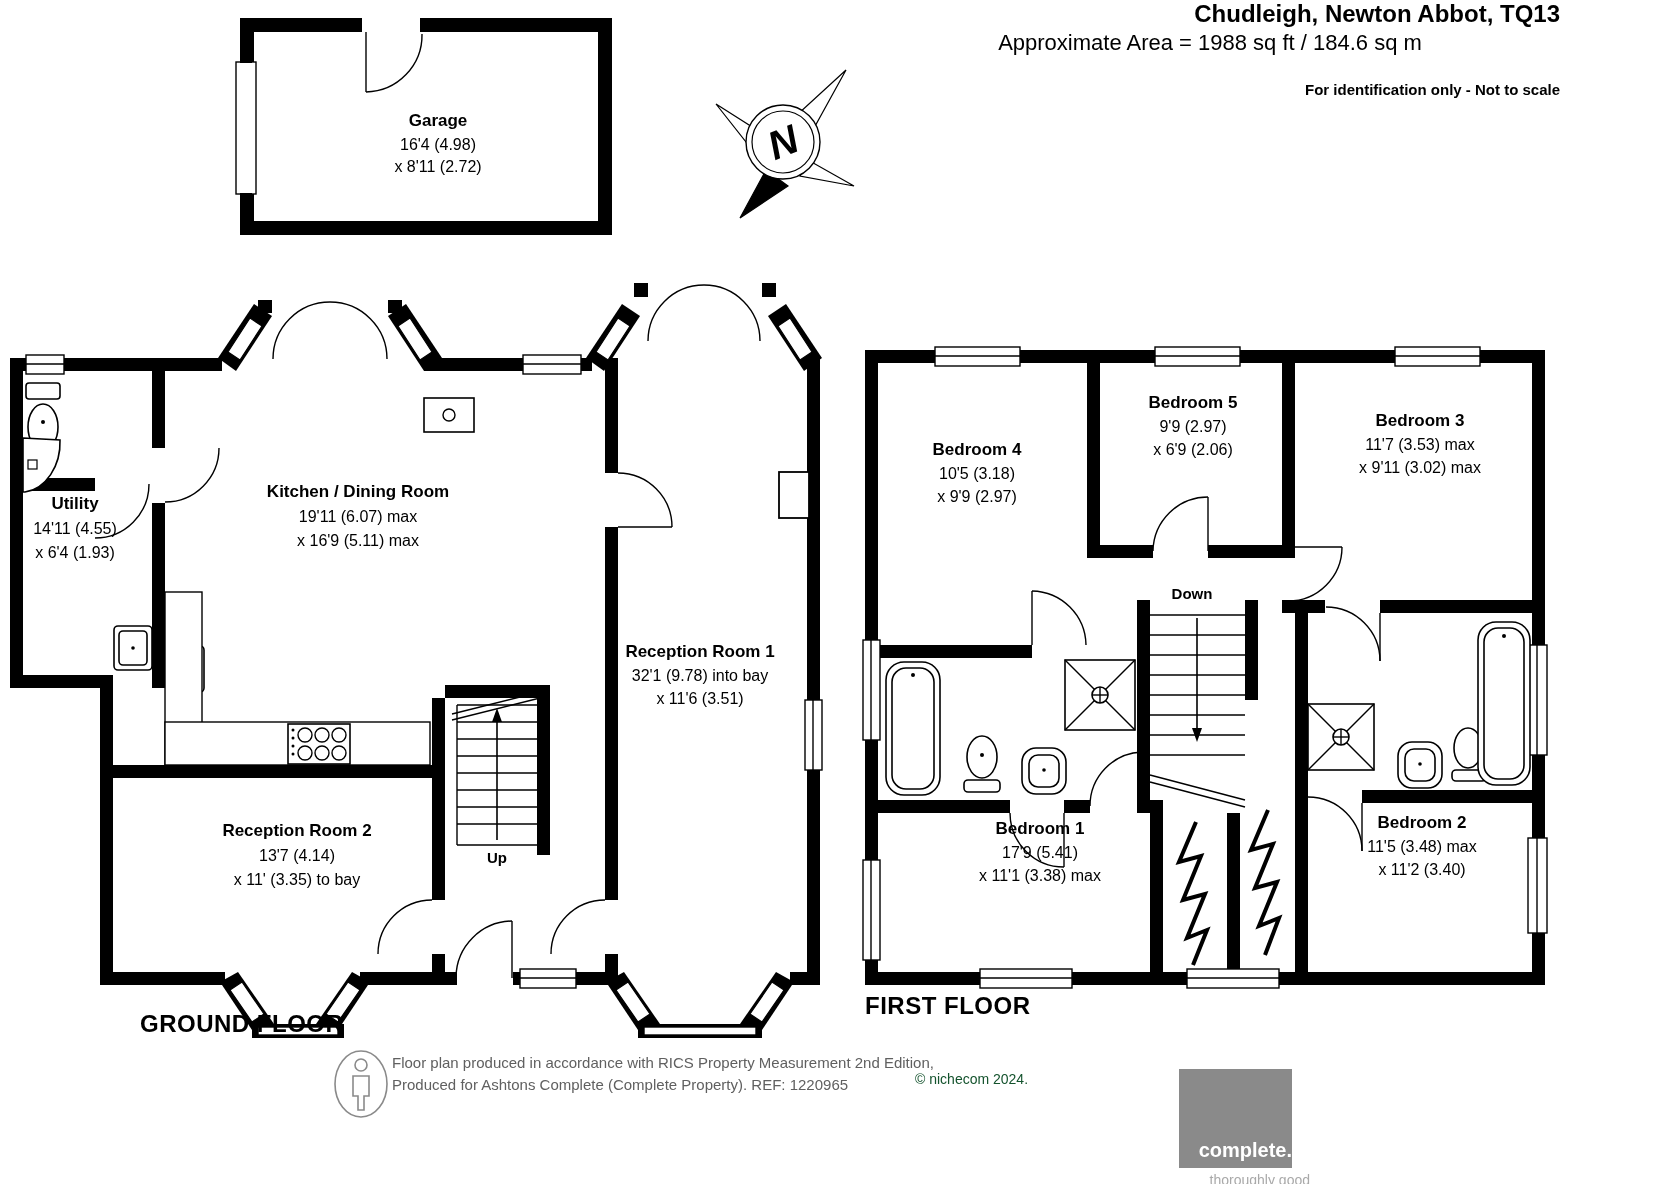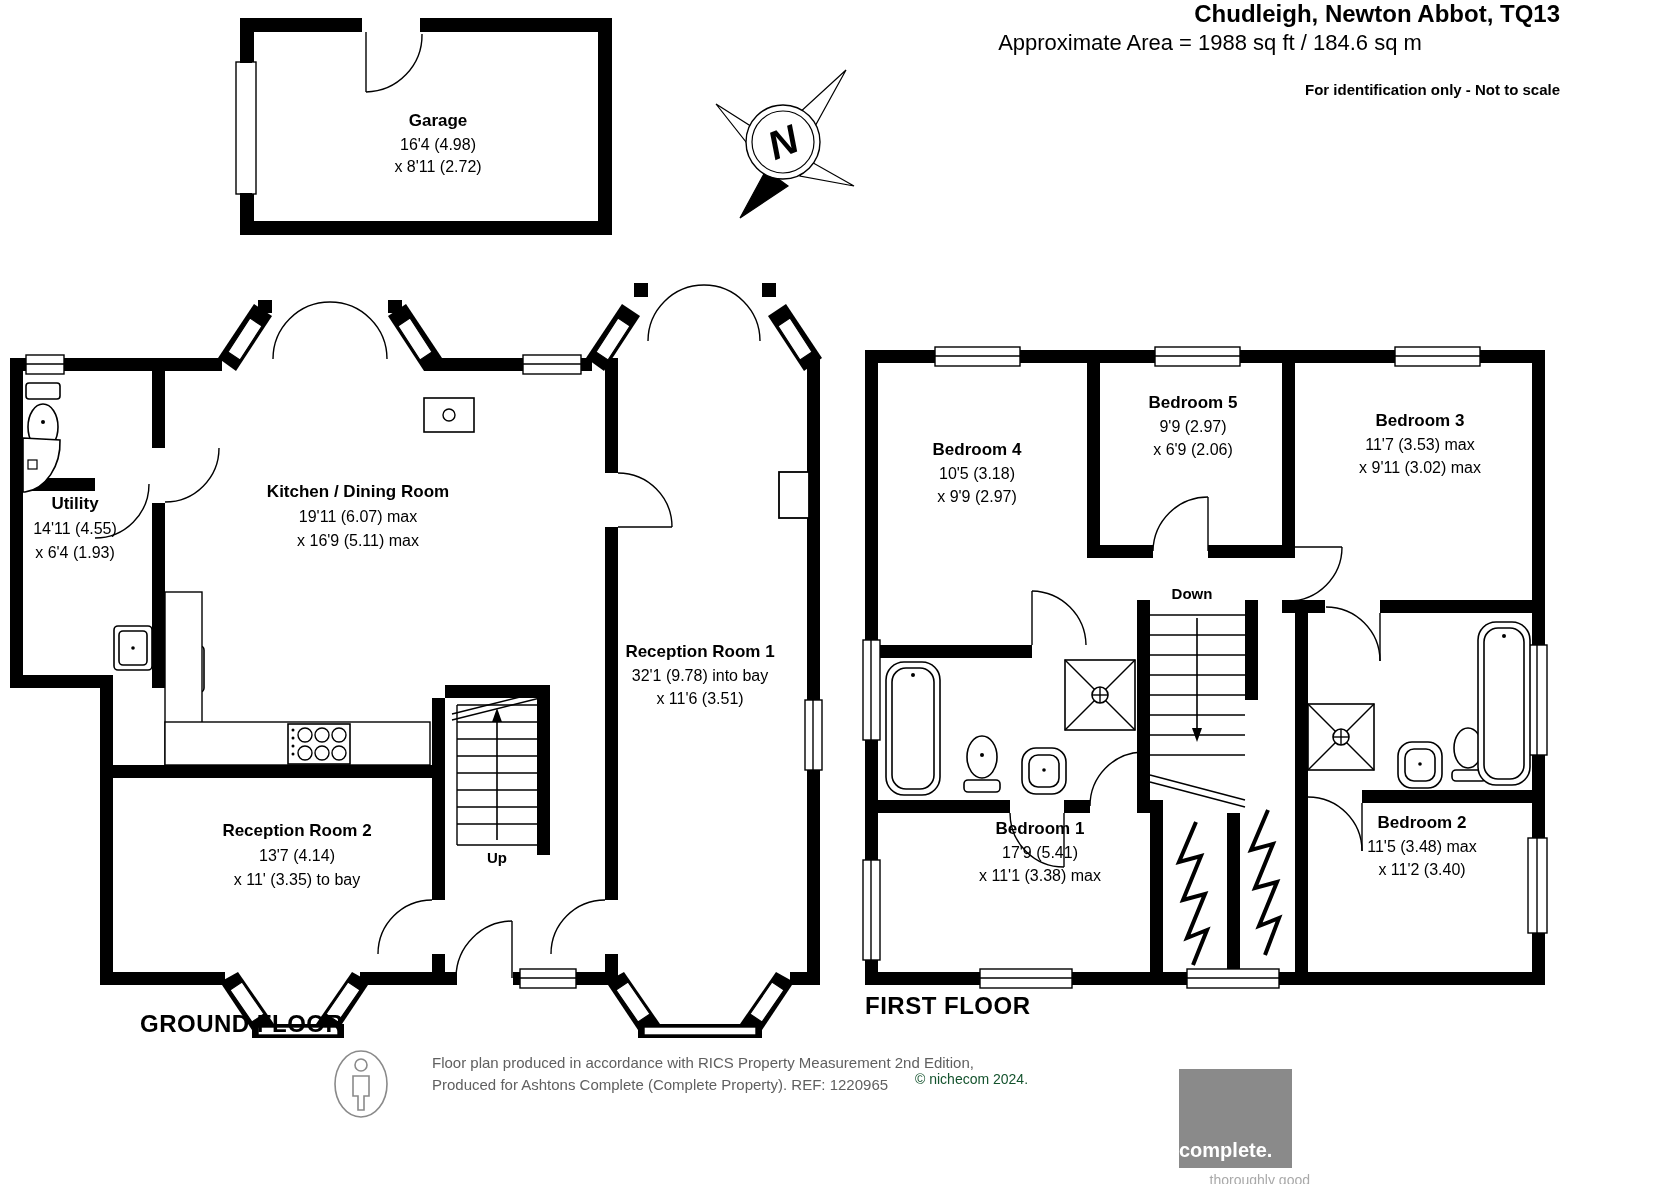--- a/index.html
+++ b/index.html
@@ -3,24 +3,24 @@
 <meta charset="utf-8">
 <style>
   html,body{margin:0;padding:0;background:#fff;}
   body{width:1672px;height:1184px;position:relative;font-family:"Liberation Sans",sans-serif;color:#000;overflow:hidden;}
   #plan{position:absolute;left:0;top:0;}
   .hdr{position:absolute;top:0;right:112px;text-align:right;width:700px;}
   .hdr .t{font-size:24px;font-weight:bold;line-height:1.15;}
   .hdr .a{font-size:22px;line-height:1.32;text-align:center;}
   .hdr .d{font-size:15px;margin-top:24px;font-weight:bold;}
   .floorlbl{position:absolute;font-size:24px;font-weight:bold;letter-spacing:.5px;}
-  .foot{position:absolute;left:392px;top:1052px;font-size:15px;color:#606060;line-height:1.45;margin-left:40px;}
+  .foot{position:absolute;left:392px;top:1052px;font-size:15px;color:#606060;line-height:1.45;}
   .credit{position:absolute;left:915px;top:1071px;font-size:14px;color:#14532d;}
   .person{position:absolute;left:333px;top:1048px;}
-  .logo{position:absolute;left:1179px;top:1069px;width:113px;height:99px;background:#8a8a8a;display:flex;align-items:flex-end;justify-content:flex-start;}
+  .logo{position:absolute;left:1179px;top:1069px;width:113px;height:99px;background:#8a8a8a;display:flex;align-items:flex-end;justify-content:flex-end;}
   .logo span{color:#fff;font-weight:bold;font-size:20px;padding-bottom:6px;}
   .tagline{position:absolute;left:1165px;top:1172px;width:145px;text-align:right;font-size:14px;color:#a9a9a9;}
   svg text{font-family:"Liberation Sans",sans-serif;}
   .rname{font-weight:bold;font-size:17px;}
   .rdim{font-size:16px;}
   .stlbl{font-weight:bold;font-size:15px;}
   .wall{fill:#000;}
   .thin{fill:none;stroke:#000;stroke-width:1.4;}
   .fix{fill:#fff;stroke:#000;stroke-width:1.6;}
   .win{fill:#fff;stroke:#000;stroke-width:1.4;}

